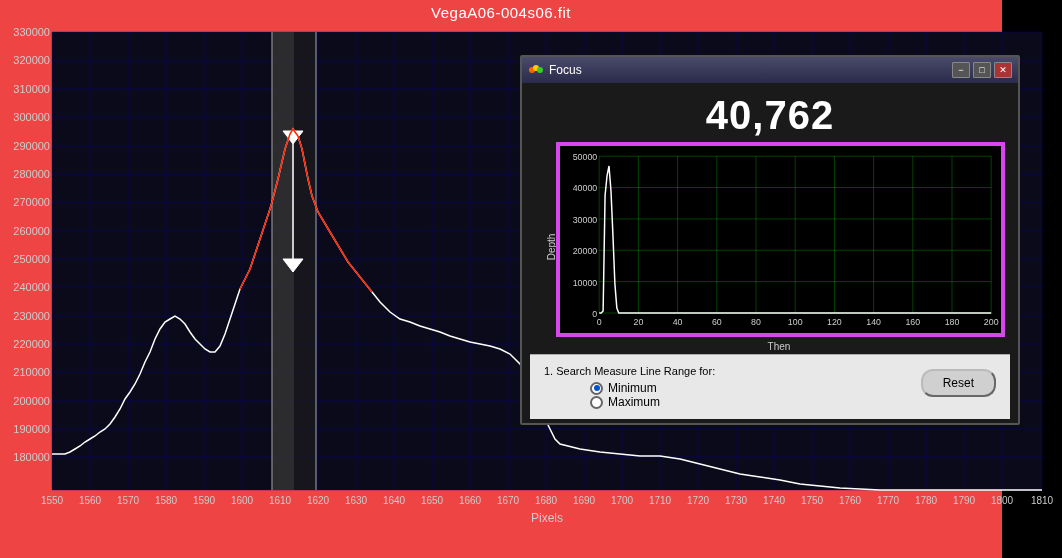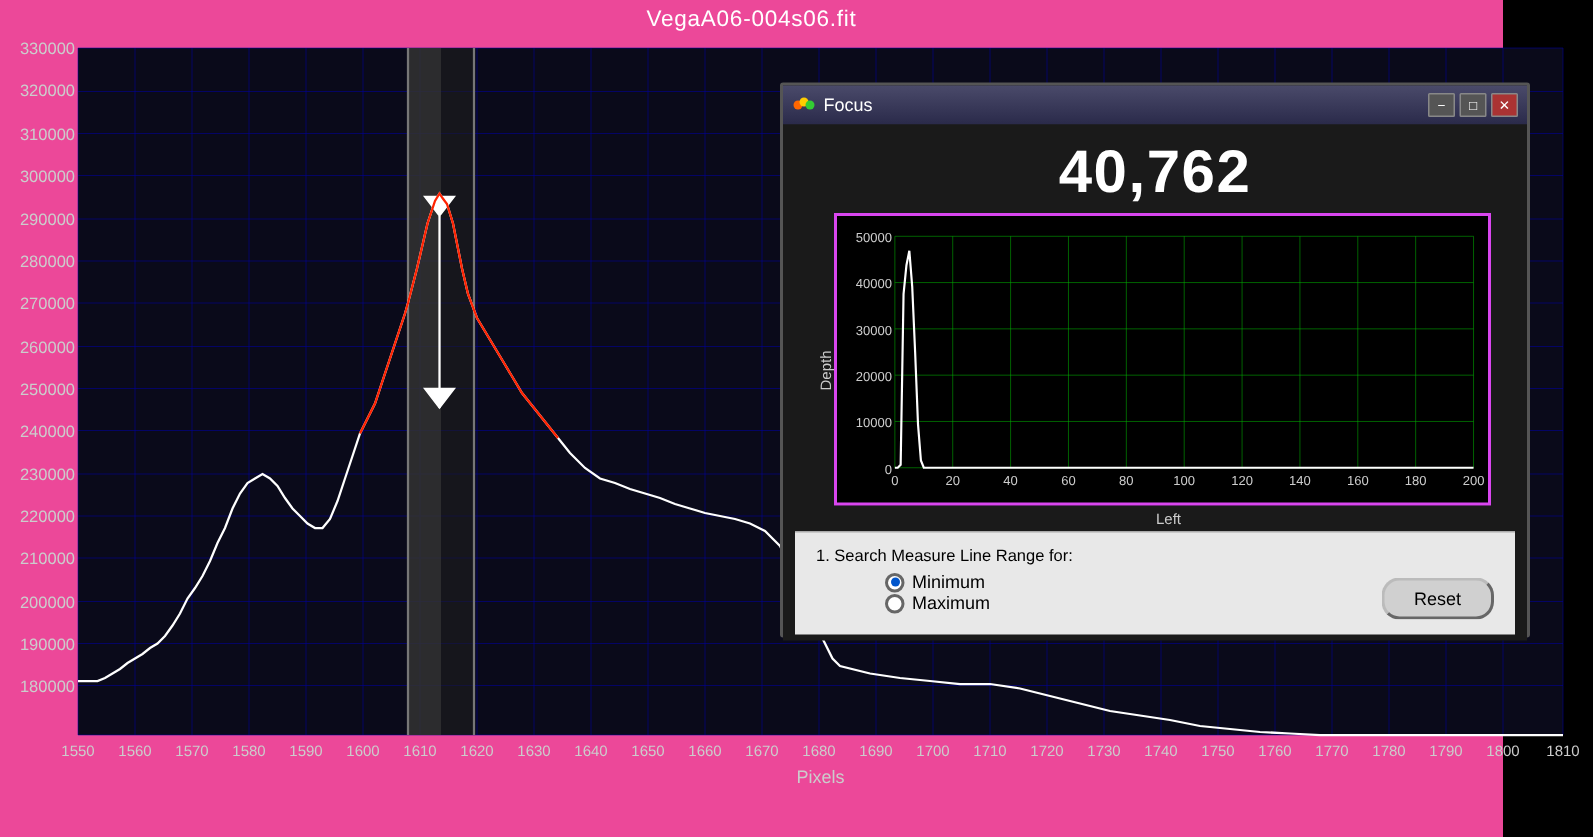--- a/index.html
+++ b/index.html
@@ -9,21 +9,21 @@
       background: #000;
       overflow: hidden;
       font-family: Arial, sans-serif;
     }
 
     
     .main-container {
       position: relative;
       width: 1002px;
       height: 558px;
-      background: #ec4899;
+      background: #ef4444;
     }
 
     .chart-title {
       text-align: center;
       color: #fff;
       font-size: 15px;
       padding: 4px 0 2px 0;
       letter-spacing: 0.5px;
     }
 
@@ -101,24 +101,24 @@
       color: #fff;
       font-size: 40px;
       font-weight: bold;
       padding: 6px 0 4px 0;
       letter-spacing: 1px;
     }
 
     
     .inner-chart-container {
       background: #000;
-      margin: 0 12px 4px 4px;
+      margin: 0 1px 4px 4px;
       position: relative;
       height: 195px;
-      border: 2px solid #d946ef;
+      border: 4px solid #d946ef;
     }
 
     .inner-chart-svg {
       width: 100%;
       height: 100%;
     }
 
     .inner-chart-label-y {
       position: absolute;
       left: -14px;
@@ -188,21 +188,21 @@
       border-radius: 50%;
       background: #0055cc;
     }
 
     .reset-btn {
       background: #d0d0d0;
       border: 2px outset #bbb;
       padding: 5px 20px;
       font-size: 12px;
       cursor: pointer;
-      margin-top: 20px;
+      margin-top: 4px;
       border-radius: 12px;
     }
 
     
     .main-svg {
       width: 100%;
       height: 100%;
     }
   </style>
 </head>
@@ -438,21 +438,21 @@
               <text x="200" y="182">80</text>
               <text x="240" y="182">100</text>
               <text x="280" y="182">120</text>
               <text x="320" y="182">140</text>
               <text x="360" y="182">160</text>
               <text x="400" y="182">180</text>
               <text x="440" y="182">200</text>
             </g>
           </svg>
         </div>
-        <div class="inner-chart-label-x">Left</div>
+        <div class="inner-chart-label-x">Then</div>
       </div>
 
       <div class="focus-controls-panel">
 
         <div class="control-group">
           <div class="control-group-title">1. Search Measure Line Range for:</div>
           <label class="radio-option">
             <div class="radio-dot selected"></div>
             <span>Minimum</span>
           </label>

